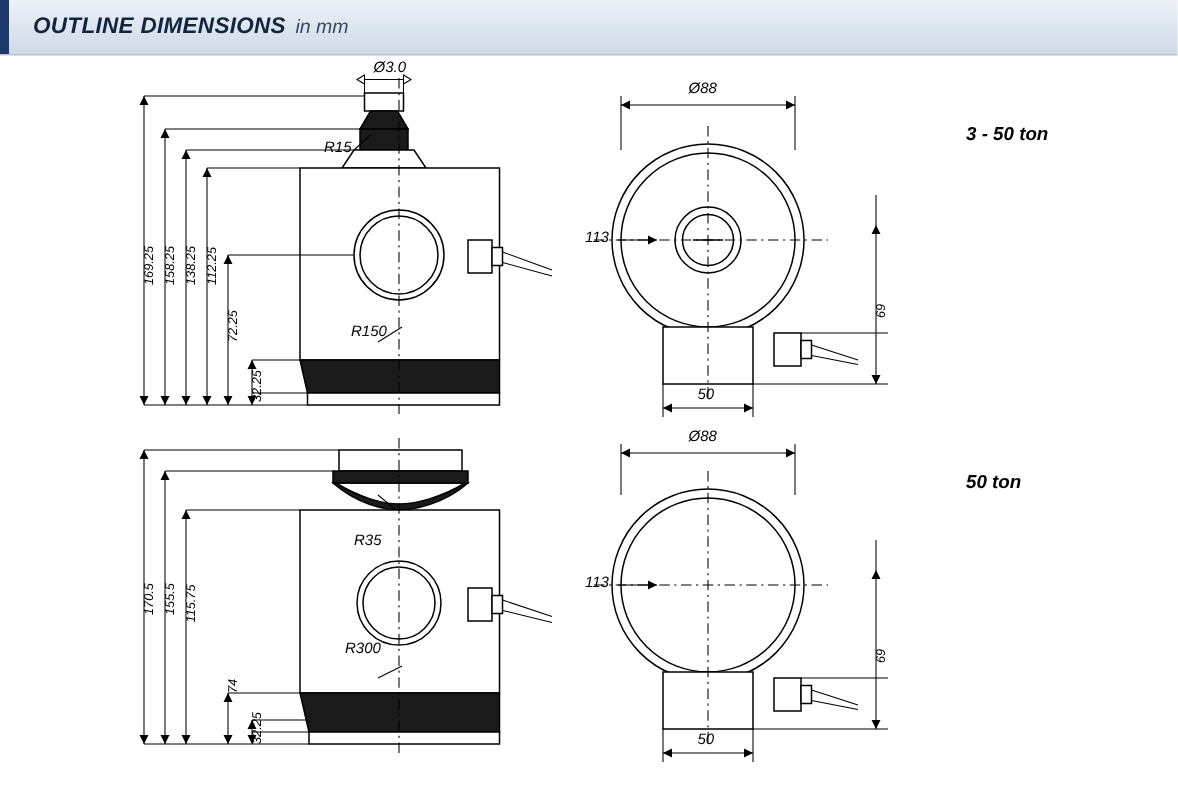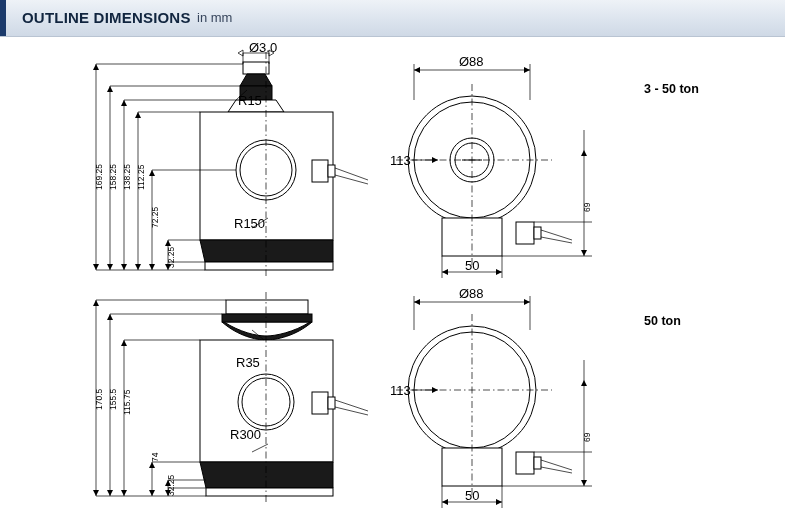--- a/index.html
+++ b/index.html
@@ -4,42 +4,42 @@
 <style>
   html,body{margin:0;padding:0;}
   body{
     width:785px;height:525px;
     background:#ffffff;
     font-family:"Liberation Sans", sans-serif;
     color:#000;
     overflow:hidden;
     position:relative;
   }
-  #sheet{position:relative;width:785px;height:404px;}
+  #sheet{position:relative;width:785px;height:404px;font-style:italic;}
 
   
   .header-bar{
     position:absolute;left:0;top:0;width:785px;height:36px;
     background:linear-gradient(to bottom,#eef2f7 0%,#dce4ee 55%,#cfd9e6 100%);
     border-bottom:1px solid #b9c4d2;
   }
   .header-accent{
     position:absolute;left:0;top:0;width:6px;height:36px;background:#1b3a6b;
   }
   .header-title{
     position:absolute;left:22px;top:9px;
     font-size:15px;font-weight:bold;letter-spacing:.2px;color:#11253f;
   }
   .header-sub{
     position:absolute;top:10px;
     font-size:13px;font-weight:normal;color:#37455c;
   }
 
   
-  .lbl{position:absolute;font-size:13px;color:#000;white-space:nowrap;}
+  .lbl{position:absolute;font-size:10px;color:#000;white-space:nowrap;}
   .lbl-v{position:absolute;font-size:8.5px;color:#000;white-space:nowrap;
          transform-origin:0 0;transform:rotate(-90deg);}
   .big-lbl{position:absolute;font-size:12.5px;font-weight:bold;color:#000;white-space:nowrap;}
 
   svg{position:absolute;left:0;top:0;}
   svg .ln{stroke:#000;stroke-width:1;fill:none;}
   svg .thin{stroke:#000;stroke-width:.7;fill:none;}
   svg .dash{stroke:#000;stroke-width:.7;fill:none;stroke-dasharray:7 3 1.5 3;}
   svg .fill-dark{fill:#1a1a1a;stroke:#000;stroke-width:1;}
   svg .fill-white{fill:#ffffff;stroke:#000;stroke-width:1;}
@@ -271,21 +271,21 @@
       <path class="thin" d="M502,486 L502,508"></path>
       <path class="thin" d="M442,502 L502,502"></path>
       <g fill="#000">
         <polygon points="442,502 448,499 448,505"></polygon>
         <polygon points="502,502 496,499 496,505"></polygon>
       </g>
     </g>
   </svg>
 
   <div class="lbl" style="left:249px;top:40px;">Ø3.0</div>
-  <div class="lbl" style="left:216px;top:93px;margin-left:22px;">R15</div>
+  <div class="lbl" style="left:216px;top:93px;">R15</div>
   <div class="lbl" style="left:214px;top:216px;padding-left:20px;">R150</div>
 
   <div class="lbl-v" style="left:94px;top:190px;">169.25</div>
   <div class="lbl-v" style="left:108px;top:190px;">158.25</div>
   <div class="lbl-v" style="left:122px;top:190px;">138.25</div>
   <div class="lbl-v" style="left:136px;top:190px;">112.25</div>
   <div class="lbl-v" style="left:150px;top:228px;">72.25</div>
   <div class="lbl-v" style="left:166px;top:268px;">32.25</div>
 
   <div class="lbl" style="left:459px;top:54px;">Ø88</div>

